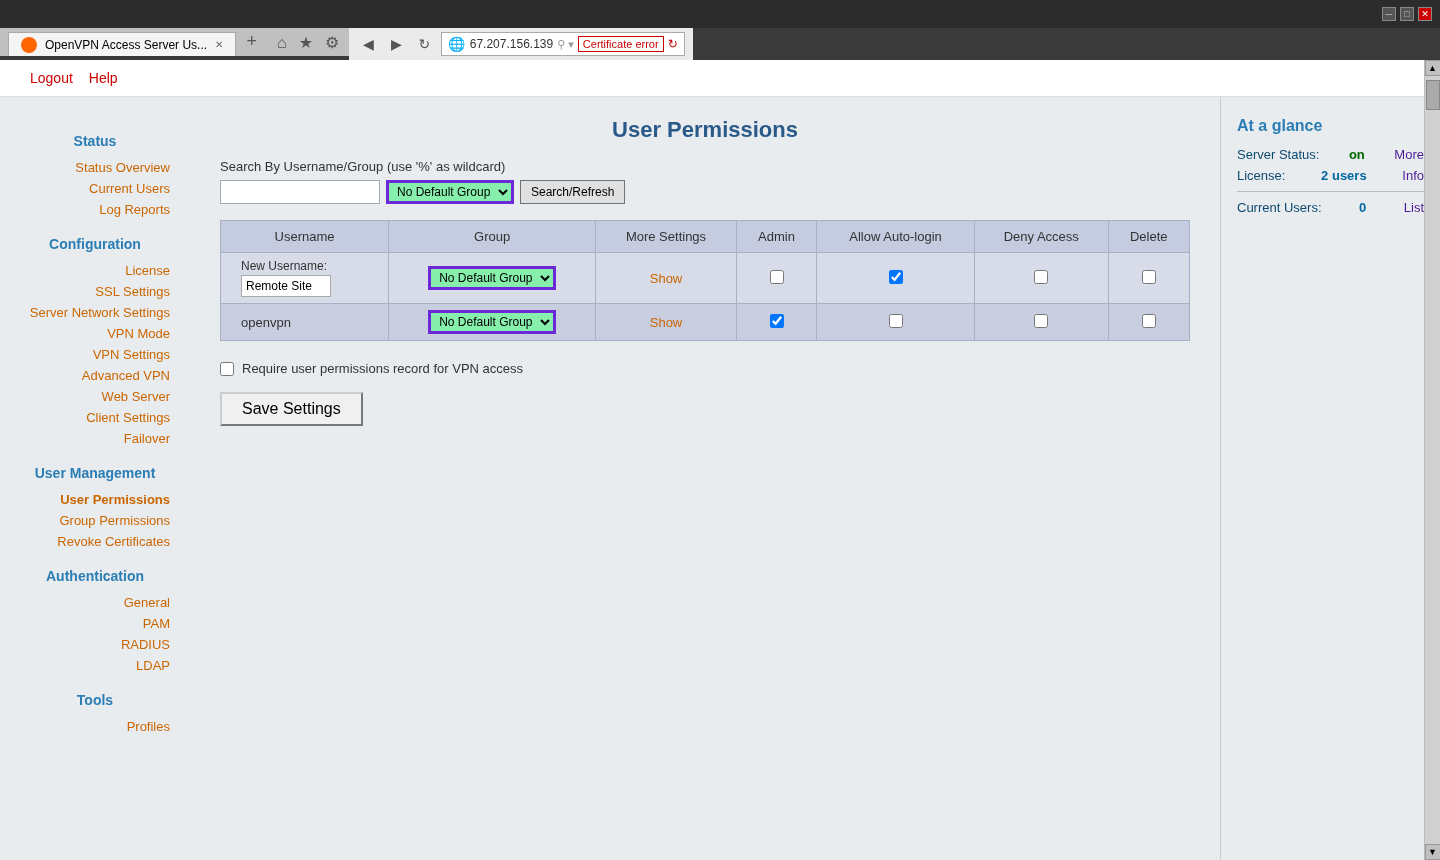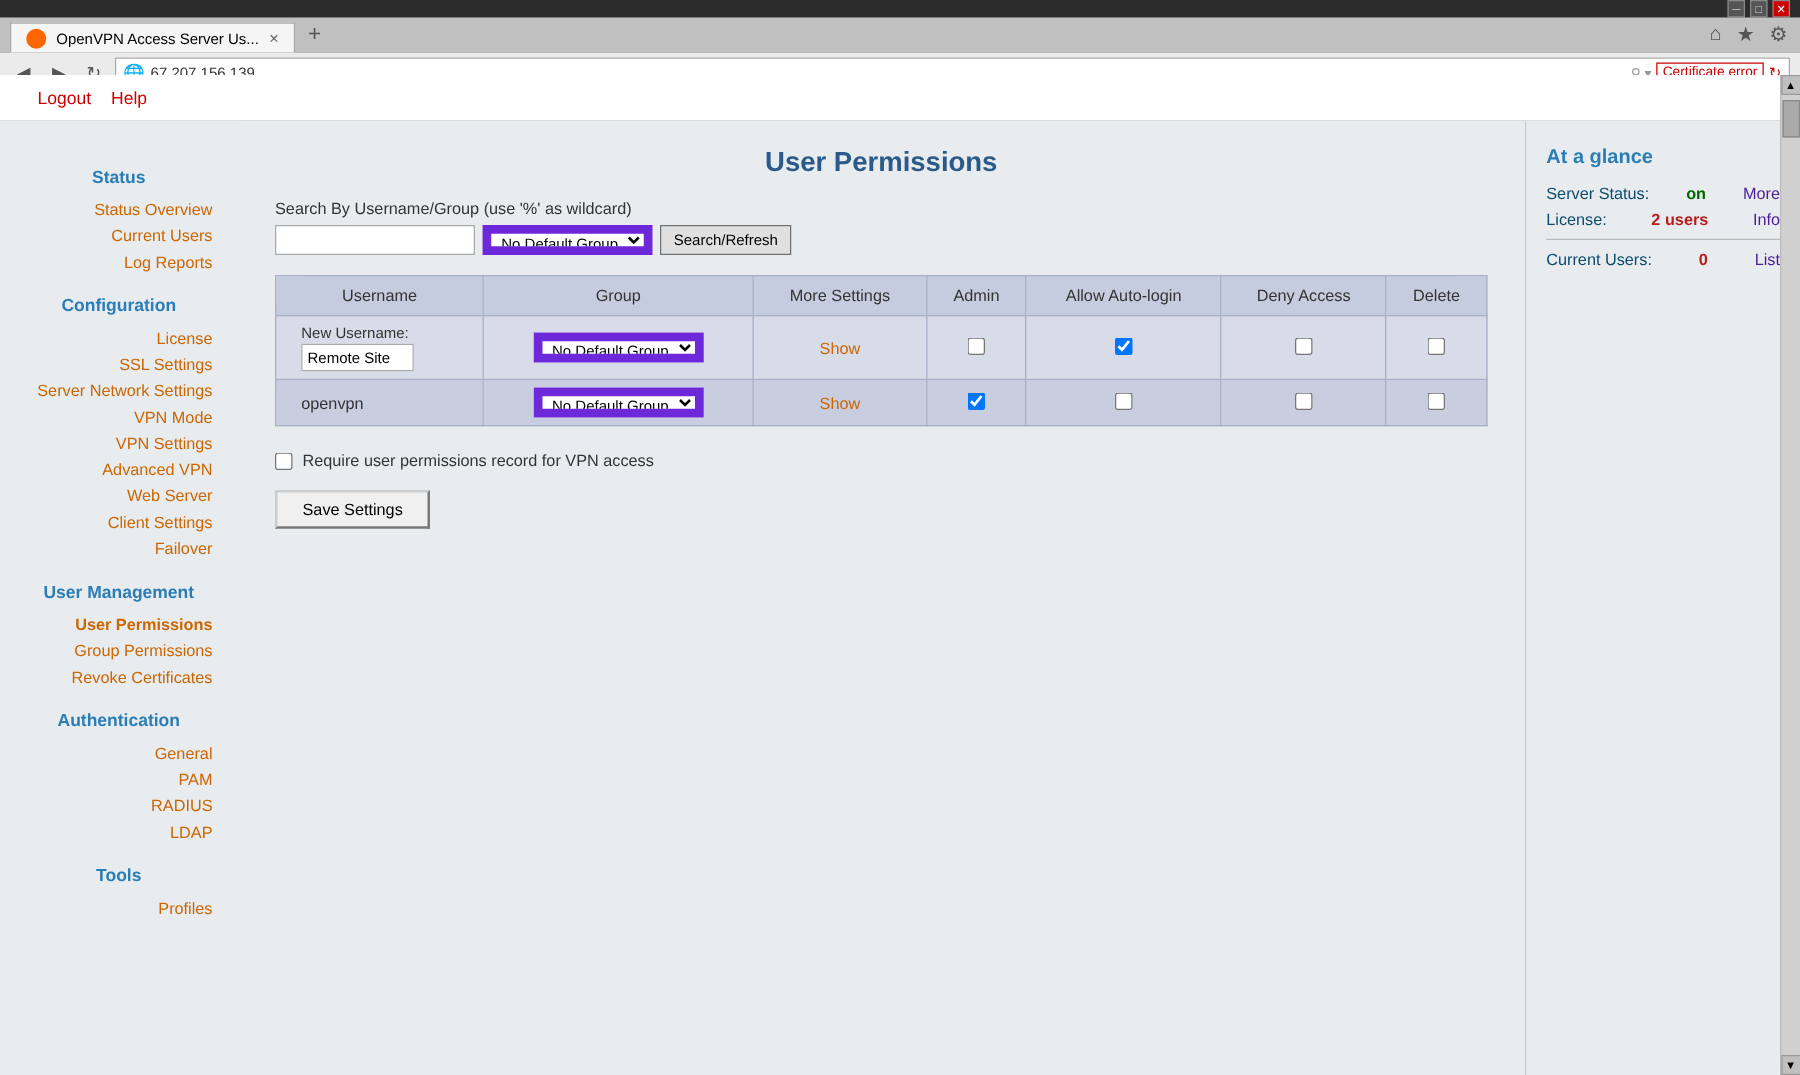--- a/index.html
+++ b/index.html
@@ -43,69 +43,69 @@
     
     .content { flex: 1; padding: 20px 30px; }
 
     
     .page-title { font-size: 22px; font-weight: bold; color: #2a5a8a; text-align: center; margin-bottom: 16px; }
 
     
     .search-hint { color: #333; font-size: 13px; margin-bottom: 6px; }
     .search-row { display: flex; align-items: center; gap: 6px; margin-bottom: 16px; }
     .search-input { width: 160px; height: 24px; border: 1px solid #aaa; padding: 2px 4px; font-size: 12px; }
-    .group-select { height: 24px; border: 7px solid #6d28d9; font-size: 12px; padding: 0 4px; background: #ffffff; }
+    .group-select { height: 24px; border: 3px solid #6d28d9; font-size: 12px; padding: 0 4px; background: #86efac; }
     .search-btn { height: 24px; padding: 0 10px; background: #e0e0e0; border: 1px solid #737373; font-size: 12px; cursor: pointer; }
 
     
     .permissions-table { width: 100%; border-collapse: collapse; background: #c5cce0; margin-bottom: 20px; border-radius: 32px; }
     .permissions-table th { background: #c5cce0; color: #333; padding: 8px 10px; text-align: center; font-weight: normal; font-size: 13px; border: 1px solid #a8b0c8; vertical-align: middle; }
     .permissions-table td { padding: 6px 10px; text-align: center; border: 1px solid #a8b0c8; vertical-align: middle; background: #d8dce8; }
     .permissions-table tr:nth-child(even) td { background: #c8cee0; }
     .username-col { text-align: left !important; padding-left: 20px !important; color: #333; font-size: 13px; }
     .show-link { color: #c60; text-decoration: none; cursor: pointer; }
     .new-username-label { font-size: 12px; color: #333; display: block; margin-bottom: 2px; text-align: left; }
     .new-username-input { width: 90px; height: 22px; border: 1px solid #aaa; padding: 2px 4px; font-size: 12px; }
     input[type="checkbox"] { width: 14px; height: 14px; cursor: pointer; }
 
     
     .require-row { display: flex; align-items: center; gap: 8px; margin-bottom: 16px; }
     .require-checkbox { width: 14px; height: 14px; cursor: pointer; }
     .require-label { font-size: 13px; color: #333; }
 
     
-    .save-btn { display: block; margin: 0; padding: 6px 20px; background: #f0f0f0; border: 2px outset #ccc; font-size: 13px; cursor: pointer; }
+    .save-btn { display: block; margin: 0; padding: 6px 20px; background: #f0f0f0; border: 2px outset #ccc; font-size: 16px; cursor: pointer; }
 
     
     .at-glance { width: 220px; background: #e8ecef; padding: 20px 16px; min-height: 800px; border-left: 1px solid #ccc; }
     .at-glance-title { color: #2a7db5; font-size: 16px; font-weight: bold; margin-bottom: 12px; }
     .at-glance-row { display: flex; justify-content: space-between; align-items: center; margin-bottom: 6px; }
     .at-glance-label { color: #0c4a6e; font-size: 13px; }
-    .at-glance-value { color: #b91c1c; font-size: 13px; font-weight: bold; }
+    .at-glance-value { color: #0369a1; font-size: 13px; font-weight: bold; }
     .at-glance-value.on { color: #060; }
     .at-glance-link { color: #4c1d95; text-decoration: none; font-size: 13px; cursor: pointer; }
     .at-glance-divider { border: none; border-top: 1px solid #bbb; margin: 8px 0; }
 
     
     .scrollbar { position: fixed; right: 0; top: 60px; width: 16px; height: 800px; background: #d0d0d0; border-left: 1px solid #bbb; display: flex; flex-direction: column; align-items: center; }
     .scroll-arrow { width: 16px; height: 16px; background: #c0c0c0; border: 1px solid #999; display: flex; align-items: center; justify-content: center; font-size: 9px; cursor: pointer; }
     .scroll-thumb { width: 14px; height: 30px; background: #aaa; border: 1px solid #888; margin-top: 4px; cursor: pointer; }
   </style>
 </head>
 <body>
 
 <div class="browser-chrome">
   <div class="browser-top">
     <div style="display:flex; gap:4px; margin-left:auto;">
       <div class="browser-btn minimize">─</div>
       <div class="browser-btn restore">□</div>
       <div class="browser-btn close">✕</div>
     </div>
   </div>
-  <div style="display:flex; flex-direction:column;">
+  <div style="display:flex; flex-direction:row;">
     <div class="browser-tabs">
       <div class="browser-tab active">
         <span style="width:16px; height:16px; background:#f60; border-radius:50%; display:inline-block;"></span>
         <span>OpenVPN Access Server Us...</span>
         <span class="tab-close">✕</span>
       </div>
       <div style="color:#555; font-size:18px; padding: 0 8px; cursor:pointer; margin-bottom:4px;">+</div>
       <div style="margin-left:auto; display:flex; gap:12px; padding: 0 10px; align-items:center; margin-bottom:4px;">
         <span style="font-size:16px; color:#555; cursor:pointer;">⌂</span>
         <span style="font-size:16px; color:#555; cursor:pointer;">★</span>

